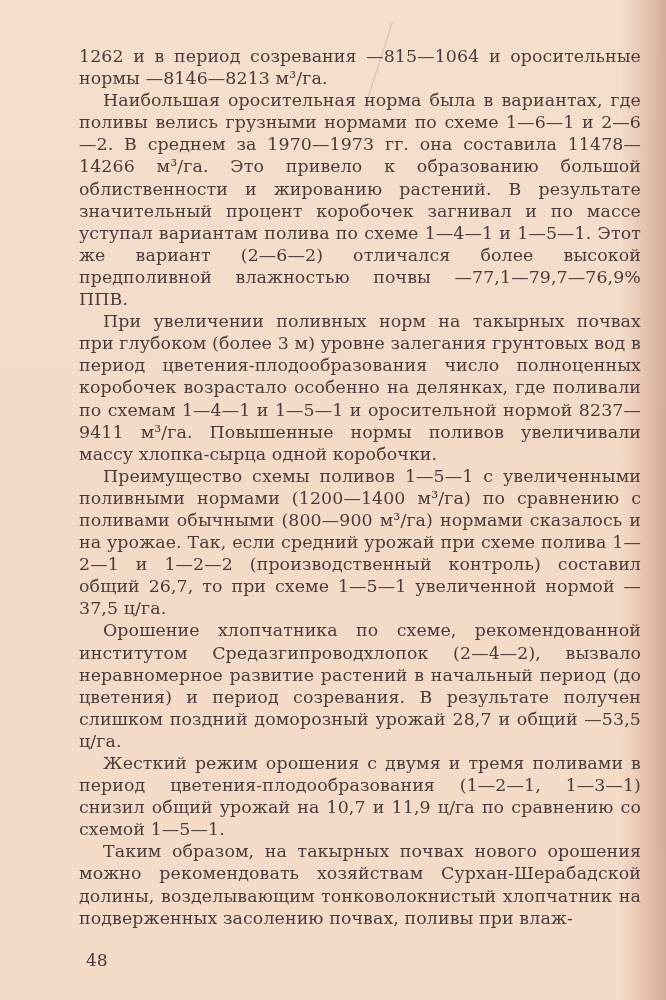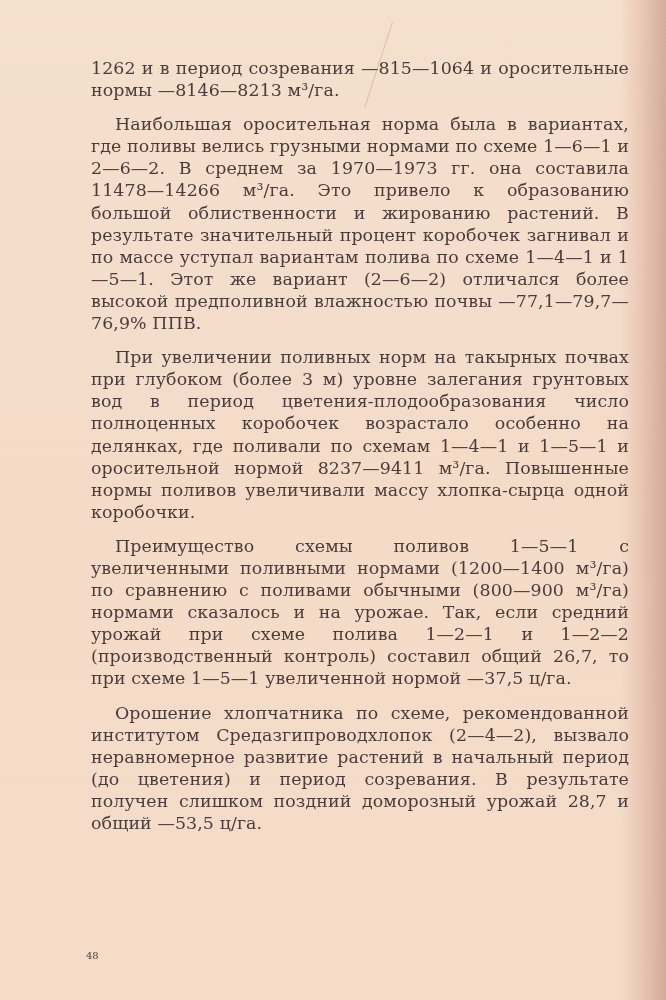--- a/index.html
+++ b/index.html
@@ -28,33 +28,33 @@
       left: 79px;
       top: 45px;
       width: 562px;
       font-family: "DejaVu Serif", "Liberation Serif", serif;
       font-size: 17.4px;
       line-height: 22.1px;
       color: #4a3c3a;
       letter-spacing: 0.1px;
     }
     .para {
-      margin: 12px;
+      margin: 0;
       text-align: justify;
       text-align-last: left;
     }
     .para.indent {
       text-indent: 24px;
     }
     .page-number {
       position: absolute;
       left: 86px;
       top: 950px;
       font-family: "DejaVu Serif", "Liberation Serif", serif;
-      font-size: 10px;
+      font-size: 17px;
       color: #4a3c3a;
     }
     .fold-line {
       position: absolute;
       left: 378px;
       top: 20px;
       width: 1px;
       height: 90px;
       background: rgba(160,130,120,0.35);
       transform: rotate(18deg);
@@ -65,16 +65,18 @@
 
 <div class="page">
   <div class="fold-line"></div>
 
   <div class="text-block">
     <p class="para">1262 и в период созревания —815—1064 и оросительные нормы —8146—8213 м³/га.</p>
     <p class="para indent">Наибольшая оросительная норма была в вариантах, где поливы велись грузными нормами по схеме 1—6—1 и 2—6—2. В среднем за 1970—1973 гг. она составила 11478—14266 м³/га. Это привело к образованию большой облиственности и жированию растений. В результате значительный процент коробочек загнивал и по массе уступал вариантам полива по схеме 1—4—1 и 1—5—1. Этот же вариант (2—6—2) отличался более высокой предполивной влажностью почвы —77,1—79,7—76,9% ППВ.</p>
     <p class="para indent">При увеличении поливных норм на такырных почвах при глубоком (более 3 м) уровне залегания грунтовых вод в период цветения-плодообразования число полноценных коробочек возрастало особенно на делянках, где поливали по схемам 1—4—1 и 1—5—1 и оросительной нормой 8237—9411 м³/га. Повышенные нормы поливов увеличивали массу хлопка-сырца одной коробочки.</p>
     <p class="para indent">Преимущество схемы поливов 1—5—1 с увеличенными поливными нормами (1200—1400 м³/га) по сравнению с поливами обычными (800—900 м³/га) нормами сказалось и на урожае. Так, если средний урожай при схеме полива 1—2—1 и 1—2—2 (производственный контроль) составил общий 26,7, то при схеме 1—5—1 увеличенной нормой —37,5 ц/га.</p>
     <p class="para indent">Орошение хлопчатника по схеме, рекомендованной институтом Средазгипроводхлопок (2—4—2), вызвало неравномерное развитие растений в начальный период (до цветения) и период созревания. В результате получен слишком поздний доморозный урожай 28,7 и общий —53,5 ц/га.</p>
+    <p class="para indent">Жесткий режим орошения с двумя и тремя поливами в период цветения-плодообразования (1—2—1, 1—3—1) снизил общий урожай на 10,7 и 11,9 ц/га по сравнению со схемой 1—5—1.</p>
+    <p class="para indent">Таким образом, на такырных почвах нового орошения можно рекомендовать хозяйствам Сурхан-Шерабадской долины, возделывающим тонковолокнистый хлопчатник на подверженных засолению почвах, поливы при влаж-</p>
   </div>
 
   <div class="page-number">48</div>
 </div>
 
 </body></html>

